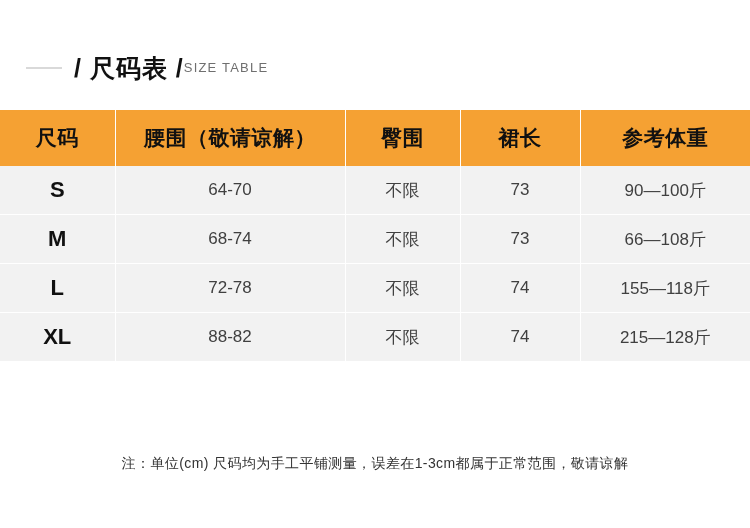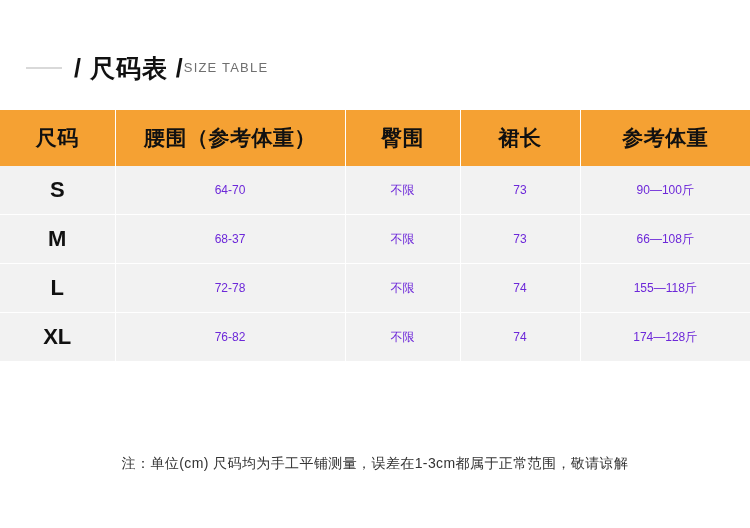--- a/index.html
+++ b/index.html
@@ -80,22 +80,22 @@
     letter-spacing: 0.5px;
   }
   .size-table th:last-child { border-right: none; }
 
   .size-table td {
     background: #f2f2f2;
     height: 46px;
     text-align: center;
     border-right: 1px solid #ffffff;
     border-bottom: 1px solid #ffffff;
-    font-size: 12px;
-    color: #6d28d9;
+    font-size: 17px;
+    color: #404040;
   }
   .size-table td:last-child { border-right: none; }
   .size-table td.size-cell {
     font-size: 22px;
     font-weight: bold;
     color: #111111;
   }
   .size-table tr:last-child td { border-bottom: none; }
 
   
@@ -125,53 +125,53 @@
     <colgroup>
       <col class="c0">
         <col class="c1">
         <col class="c2">
         <col class="c3">
         <col class="c4">
     </colgroup>
     <thead>
       <tr>
         <th>尺码</th>
-        <th>腰围（参考体重）</th>
+        <th>腰围（敬请谅解）</th>
         <th>臀围</th>
         <th>裙长</th>
         <th>参考体重</th>
       </tr>
     </thead>
     <tbody>
       <tr>
         <td class="size-cell">S</td>
         <td>64-70</td>
         <td>不限</td>
         <td>73</td>
         <td>90—100斤</td>
       </tr>
       <tr>
         <td class="size-cell">M</td>
-        <td>68-37</td>
+        <td>68-74</td>
         <td>不限</td>
         <td>73</td>
         <td>66—108斤</td>
       </tr>
       <tr>
         <td class="size-cell">L</td>
         <td>72-78</td>
         <td>不限</td>
         <td>74</td>
         <td>155—118斤</td>
       </tr>
       <tr>
         <td class="size-cell">XL</td>
-        <td>76-82</td>
+        <td>88-82</td>
         <td>不限</td>
         <td>74</td>
-        <td>174—128斤</td>
+        <td>215—128斤</td>
       </tr>
     </tbody>
   </table>
 
   <div class="note">注：单位(cm) 尺码均为手工平铺测量，误差在1-3cm都属于正常范围，敬请谅解</div>
 
 </div>
 
 </body></html>

